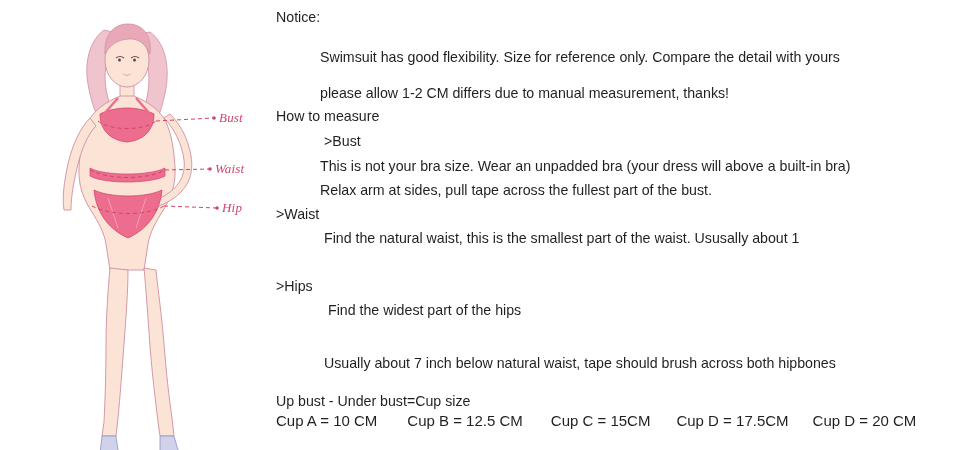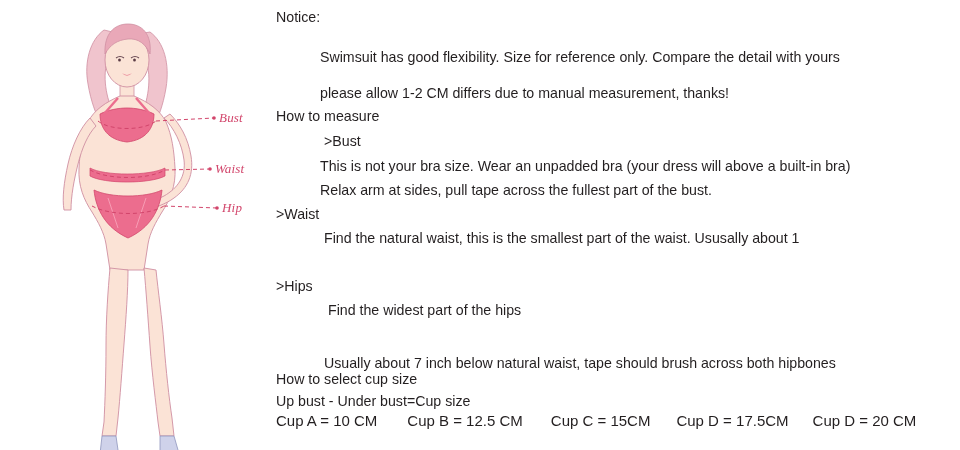--- a/index.html
+++ b/index.html
@@ -155,21 +155,20 @@
     <div class="line ind-1" style="top:159px;">This is not your bra size. Wear an unpadded bra (your dress will above a built-in bra)</div>
     <div class="line ind-1" style="top:183px;">Relax arm at sides, pull tape across the fullest part of the bust.</div>
 
     <div class="line ind-0" style="top:207px;">&gt;Waist</div>
     <div class="line ind-2" style="top:231px;">Find the natural waist, this is the smallest part of the waist. Ususally about 1</div>
 
     <div class="line ind-0" style="top:279px;">&gt;Hips</div>
     <div class="line ind-3" style="top:303px;">Find the widest part of the hips</div>
     <div class="line ind-2" style="top:326px;margin-top:30px;">Usually about 7 inch below natural waist, tape should brush across both hipbones</div>
 
-    <div class="line ind-0" style="top:372px;">How to select cup size</div>
     <div class="line ind-0" style="top:394px;">Up bust - Under bust=Cup size</div>
 
     <div class="cups">
       <span>Cup A = 10 CM</span><span class="cup-gap-1"></span><span>Cup B = 12.5 CM</span><span class="cup-gap-2"></span><span>Cup C = 15CM</span><span class="cup-gap-3"></span><span>Cup D = 17.5CM</span><span class="cup-gap-4"></span><span>Cup D = 20 CM</span>
     </div>
 
   </div>
 </div>
 
 </body></html>

